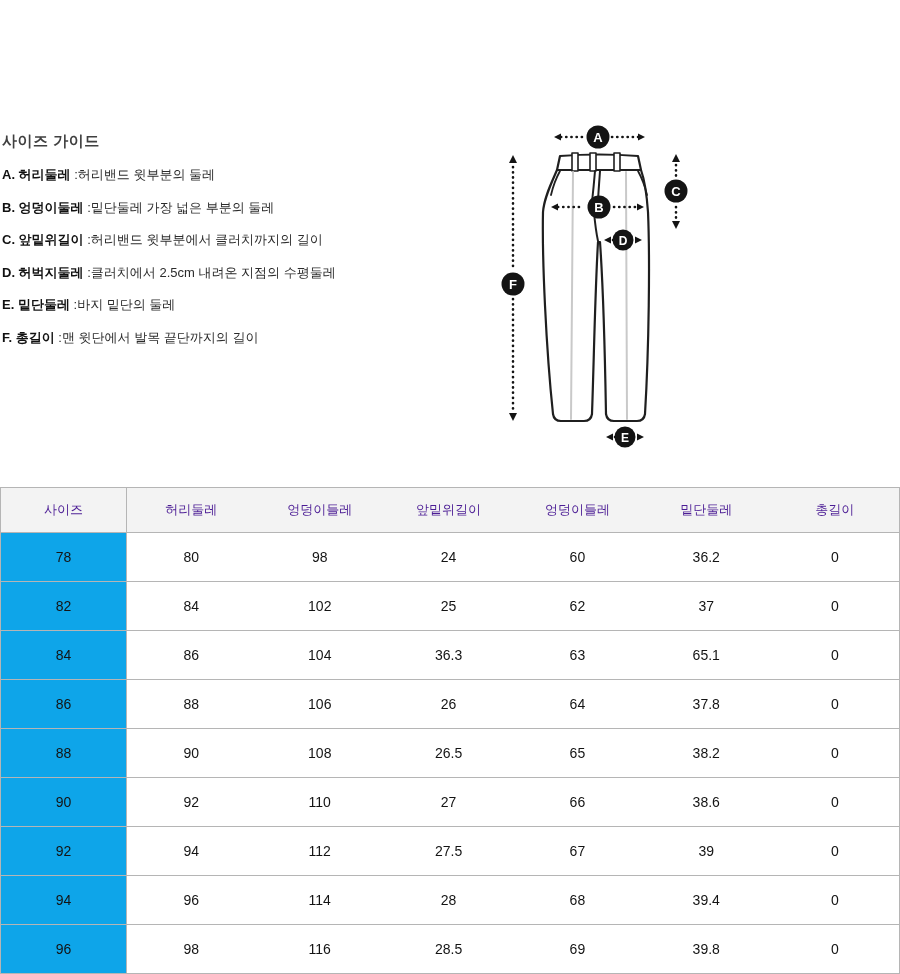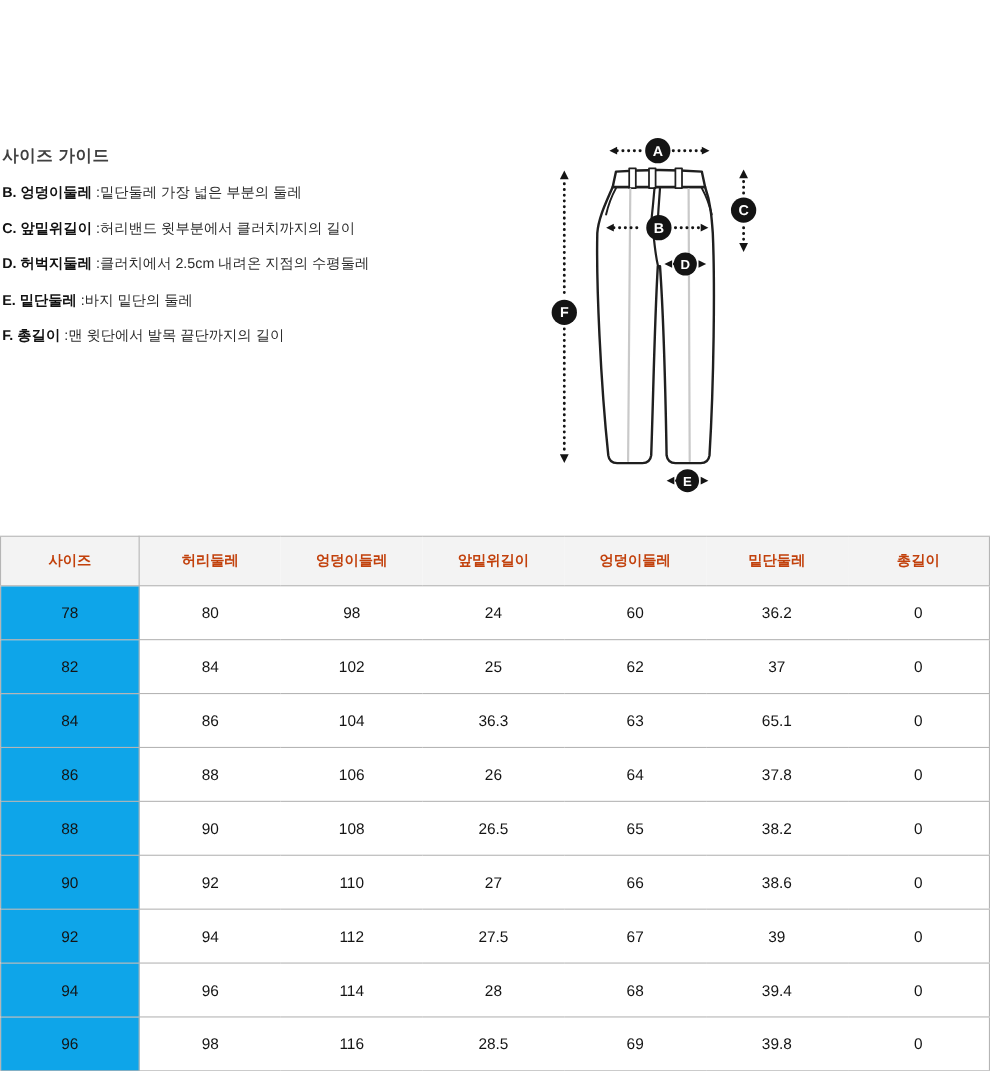--- a/index.html
+++ b/index.html
@@ -69,22 +69,22 @@
     border-top: 1px solid #b5b5b5;
     border-bottom: 1px solid #b5b5b5;
     text-align: center;
     vertical-align: middle;
     padding: 0;
   }
   table.size-table thead th {
     background: #f3f3f3;
     height: 44px;
     font-size: 13px;
-    font-weight: 700;
-    color: #c2410c;
+    font-weight: 400;
+    color: #4c1d95;
   }
   table.size-table thead th:first-child {
     border-right: 1px solid #b5b5b5;
   }
   table.size-table tbody td {
     height: 48px;
     font-size: 14px;
     font-weight: 400;
     color: #141414;
     background: #ffffff;
@@ -109,20 +109,21 @@
   }
 </style>
 </head>
 <body>
 
 <div class="top-section">
 
   <div class="guide-title">사이즈 가이드</div>
 
   <div class="guide-list" id="guide-list">
+      <div class="guide-item"><span class="g-label">A. 허리둘레 </span><span class="g-desc">:허리밴드 윗부분의 둘레</span></div>
       <div class="guide-item"><span class="g-label">B. 엉덩이둘레 </span><span class="g-desc">:밑단둘레 가장 넓은 부분의 둘레</span></div>
       <div class="guide-item"><span class="g-label">C. 앞밑위길이 </span><span class="g-desc">:허리밴드 윗부분에서 클러치까지의 길이</span></div>
       <div class="guide-item"><span class="g-label">D. 허벅지둘레 </span><span class="g-desc">:클러치에서 2.5cm 내려온 지점의 수평둘레</span></div>
       <div class="guide-item"><span class="g-label">E. 밑단둘레 </span><span class="g-desc">:바지 밑단의 둘레</span></div>
       <div class="guide-item"><span class="g-label">F. 총길이 </span><span class="g-desc">:맨 윗단에서 발목 끝단까지의 길이</span></div>
     </div>
 
   <div class="diagram-wrap">
     <svg viewBox="0 0 220 350" width="220" height="350">
 

